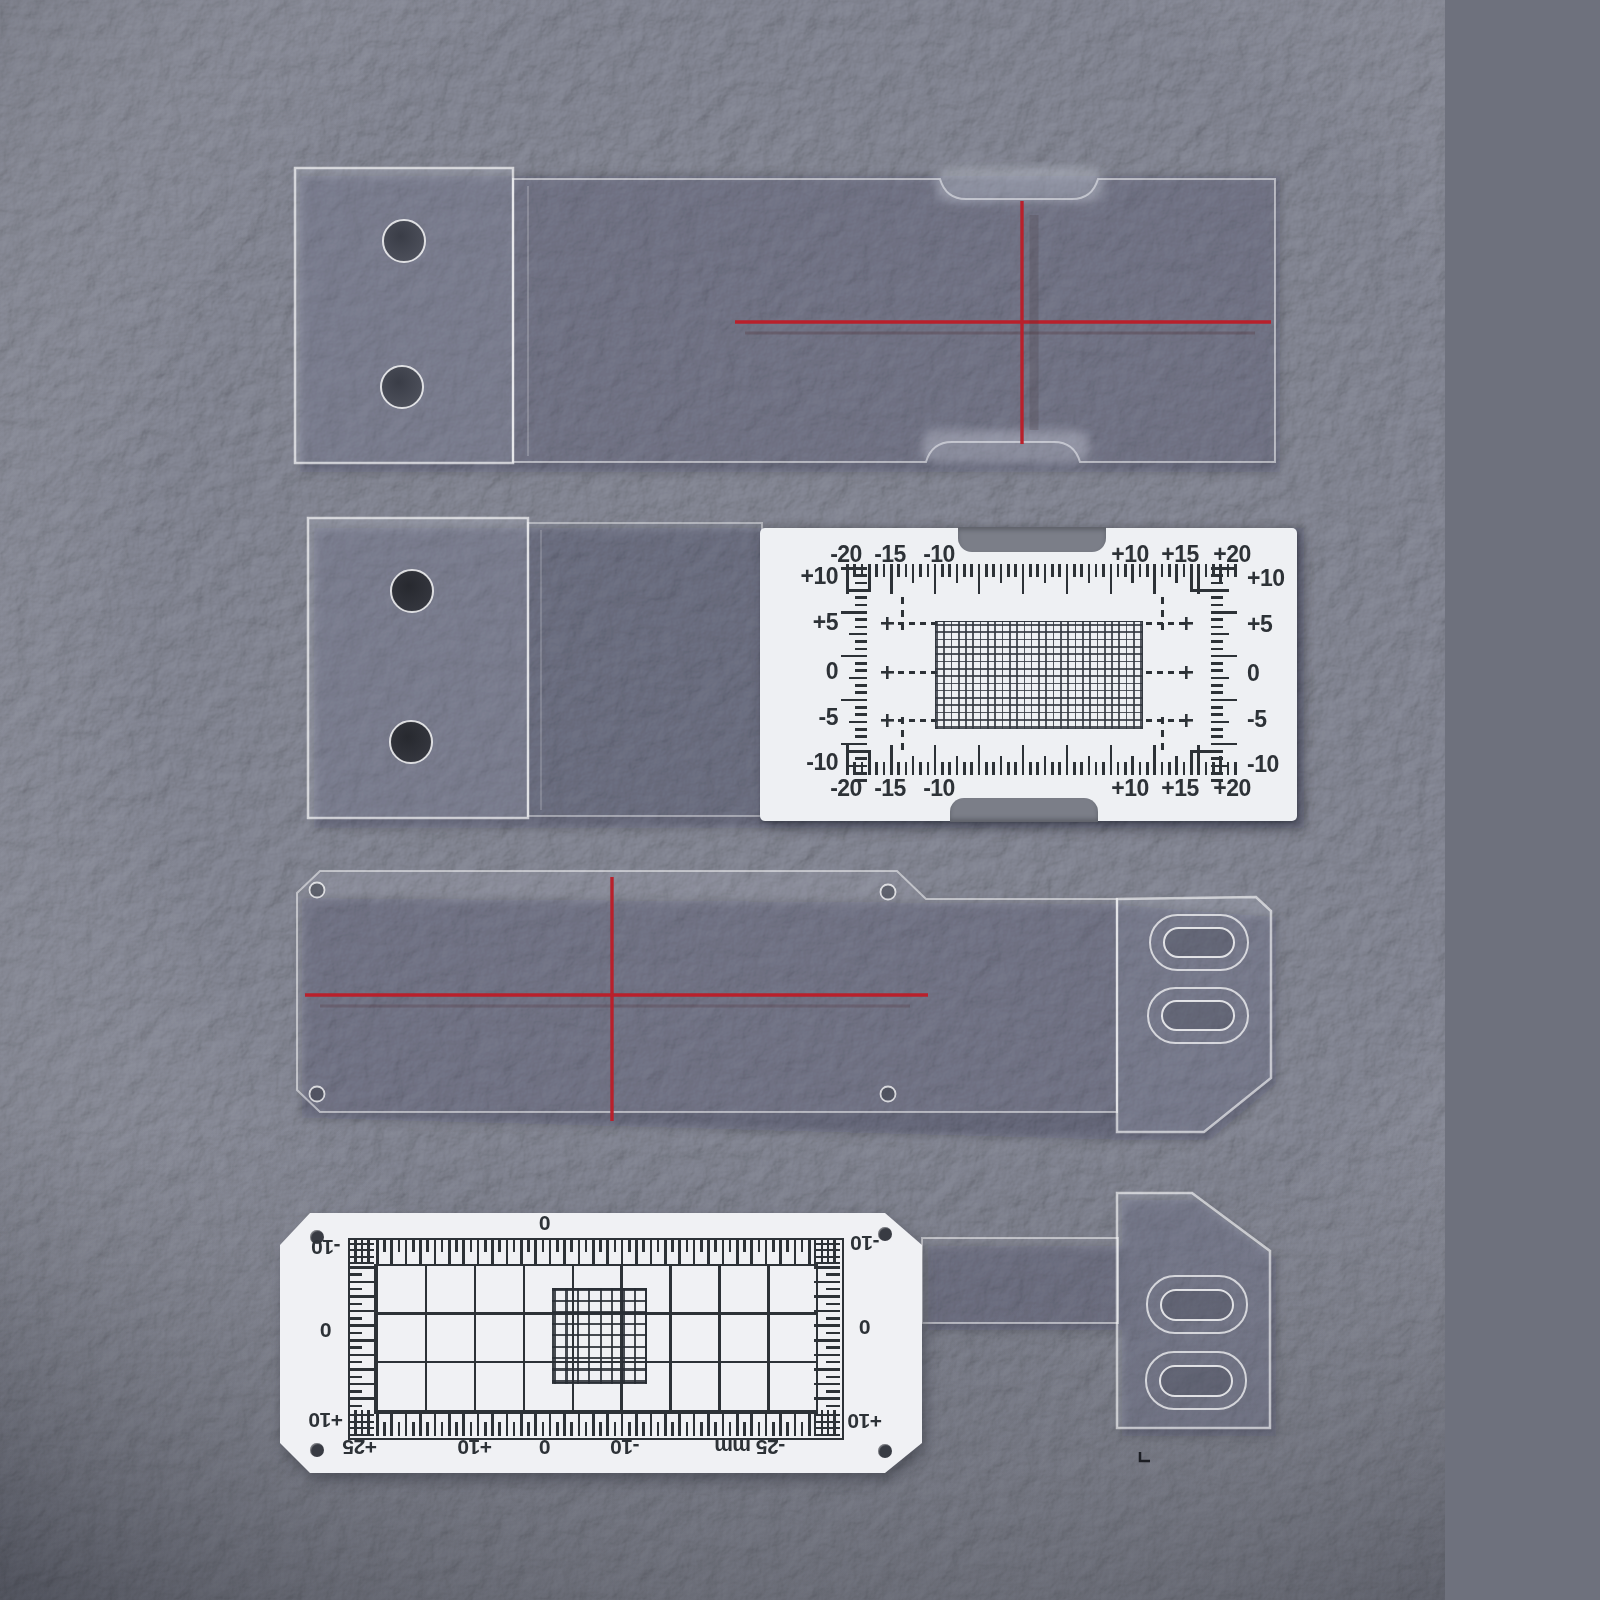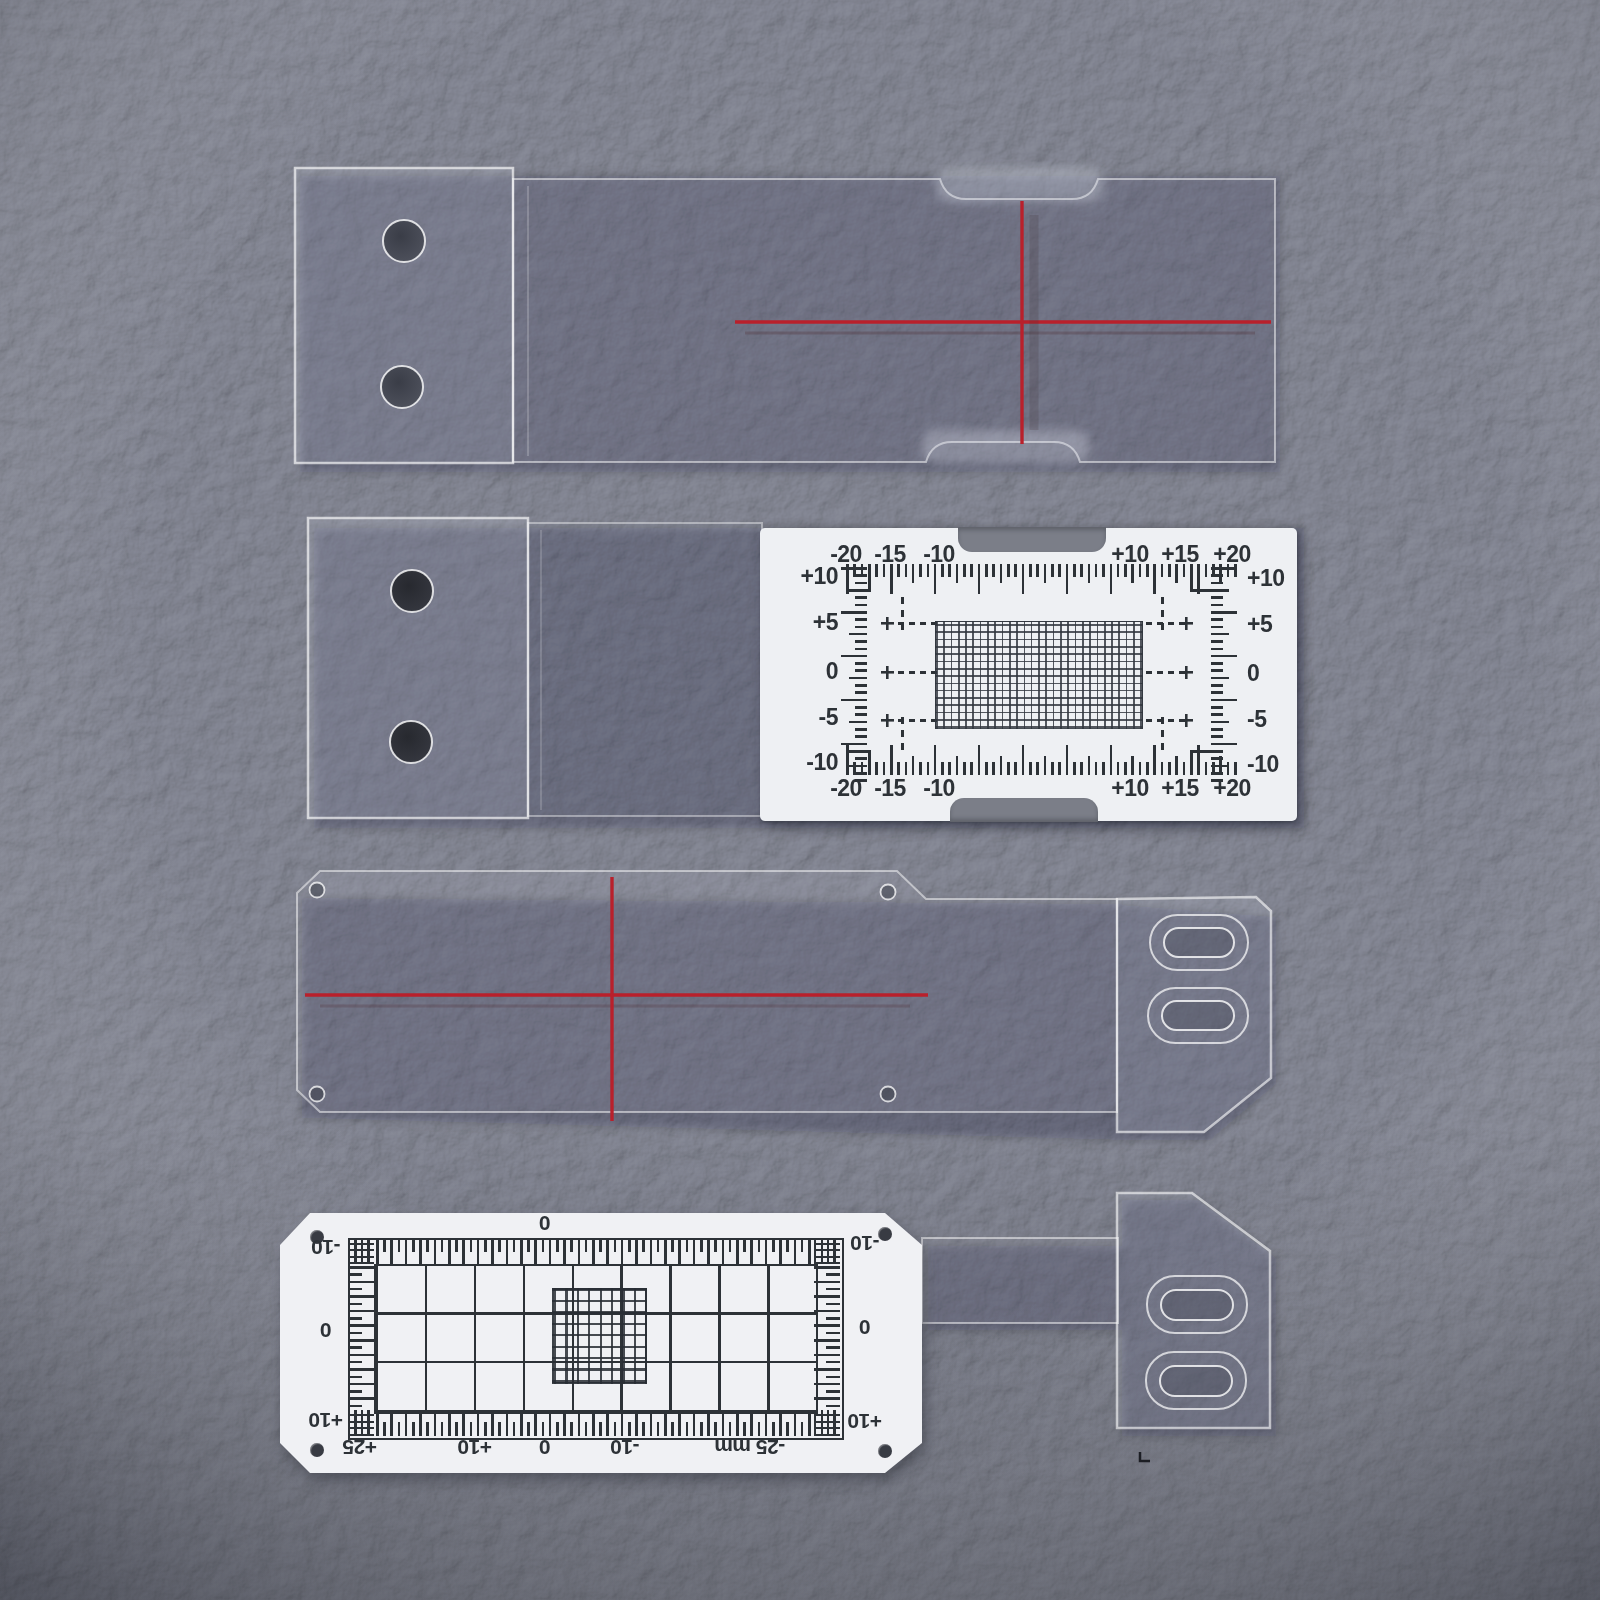--- a/index.html
+++ b/index.html
@@ -1,17 +1,17 @@
 <!DOCTYPE html>
 <html><head>
 <meta charset="utf-8">
 <style>
   html,body{margin:0;padding:0;background:#6e717d;}
-  #stage{position:relative;width:1600px;height:1600px;overflow:hidden;
-         background:#7d808c;font-family:"Liberation Sans",sans-serif;}
+  #stage{position:relative;width:1428px;height:1600px;overflow:hidden;
+         background:#7d808c;font-family:"Liberation Sans",sans-serif;padding-left:17px;}
   svg.layer{position:absolute;left:0;top:0;}
   #bg{z-index:0;}
   #plates{z-index:2;}
   .card{position:absolute;z-index:3;background:#eef0f3;}
   #card-upper{left:760px;top:528px;width:537px;height:293px;border-radius:5px;
               box-shadow:4px 7px 14px rgba(25,28,36,.33),1px 2px 3px rgba(25,28,36,.25);}
   #card-lower-wrap{position:absolute;left:280px;top:1213px;width:642px;height:260px;z-index:3;
               filter:drop-shadow(4px 7px 7px rgba(25,28,36,.38));}
   #card-lower{position:absolute;left:0;top:0;width:642px;height:260px;background:#f0f1f4;
               clip-path:polygon(30px 0,605px 0,642px 32px,642px 230px,605px 260px,30px 260px,0 230px,0 32px);}

